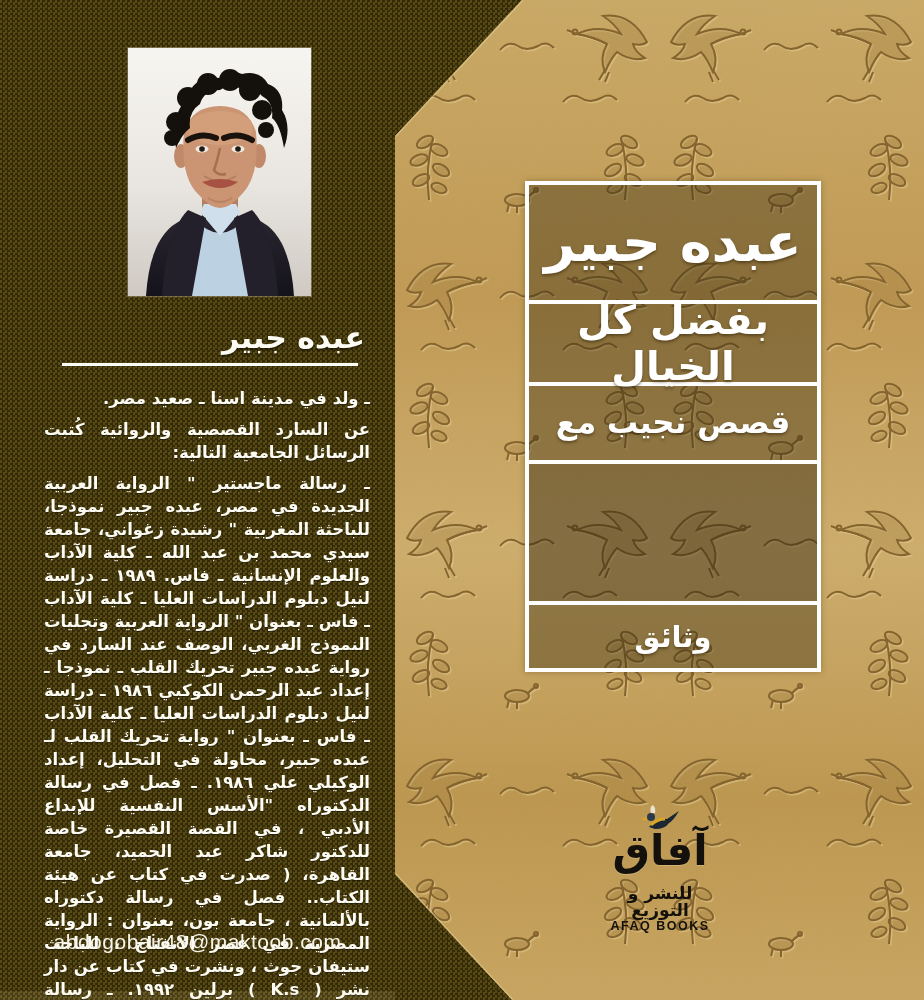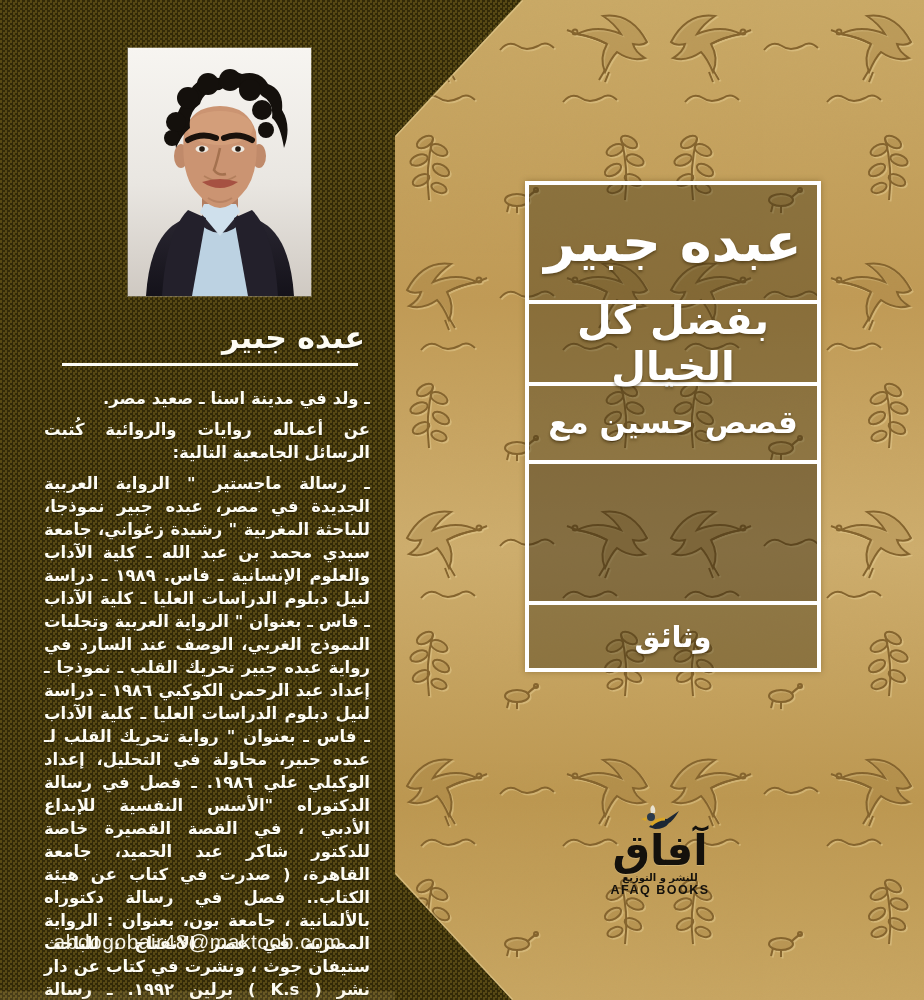--- a/index.html
+++ b/index.html
@@ -45,21 +45,21 @@
   .sec-title{height:78px;font-size:40px;font-weight:bold;}
   .sec-subtitle{height:74px;font-size:31px;font-weight:bold;line-height:1.22;flex-direction:column;}
   .sec-ornament{height:137px;background:rgba(48,38,16,0.46);}
   .sec-genre{flex:1;font-size:29px;font-weight:bold;text-align:right;}
   
   .publisher-logo{position:absolute;left:203px;top:805px;width:124px;text-align:center;
     color:#14110c;line-height:1;}
   .logo-bird{display:block;margin:0 auto -6px auto;}
   .logo-ar{font-size:42px;font-weight:bold;direction:rtl;line-height:0.95;
     text-shadow:0 1px 0 rgba(255,240,200,0.25);}
-  .logo-sub-ar{font-size:10px;font-weight:bold;direction:rtl;margin-top:2px;}
+  .logo-sub-ar{font-size:17px;font-weight:bold;direction:rtl;margin-top:14px;}
   .logo-sub-en{font-family:"Liberation Sans",sans-serif;font-size:12.5px;font-weight:bold;
     letter-spacing:1.5px;margin-top:1px;}
 </style>
 </head>
 <body>
 
 <div class="cover">
 
   <div class="back-panel">
 
@@ -108,21 +108,21 @@
         <path d="M74 134 q18-6 36 0 q-18 12-36 0z" fill="#a65142"></path>
         <path d="M80 150 q12 8 24 0" stroke="#b07c5c" stroke-width="2" fill="none" opacity="0.7"></path>
       </svg>
     </div>
 
     <div class="back-author">عبده جبير</div>
     <div class="back-divider"></div>
 
     <div class="bio">
       <p>ـ ولد في مدينة اسنا ـ صعيد مصر.</p>
-      <p>عن أعماله روايات والروائية كُتبت الرسائل الجامعية التالية:</p>
+      <p>عن السارد القصصية والروائية كُتبت الرسائل الجامعية التالية:</p>
       <p>ـ رسالة ماجستير " الرواية العربية الجديدة في مصر، عبده جبير نموذجا، للباحثة المغربية " رشيدة زغواني، جامعة سيدي محمد بن عبد الله ـ كلية الآداب والعلوم الإنسانية ـ فاس. ١٩٨٩ ـ دراسة لنيل دبلوم الدراسات العليا ـ كلية الآداب ـ فاس ـ بعنوان " الرواية العربية وتجليات النموذج الغربي، الوصف عند السارد في رواية عبده جبير تحريك القلب ـ نموذجا ـ إعداد عبد الرحمن الكوكبي ١٩٨٦ ـ دراسة لنيل دبلوم الدراسات العليا ـ كلية الآداب ـ فاس ـ بعنوان " رواية تحريك القلب لـ عبده جبير، محاولة في التحليل، إعداد الوكيلي علي ١٩٨٦. ـ فصل في رسالة الدكتوراه "الأسس النفسية للإبداع الأدبي ، في القصة القصيرة خاصة للدكتور شاكر عبد الحميد، جامعة القاهرة، ( صدرت في كتاب عن هيئة الكتاب.. فصل في رسالة دكتوراه بالألمانية ، جامعة بون، بعنوان : الرواية المصرية في عصر الانفتاح ، للباحث ستيفان جوث ، ونشرت في كتاب عن دار نشر ( K.s ) برلين ١٩٩٢. ـ رسالة دكتوراه، جامعة المنيا، كلية الآداب، بعنوان: الفن والأيديولوجيا في روايات عبده جبير، للباحثة عالية مبارك حسين ٢٠٠٩.</p>
     </div>
 
     <div class="email">abdogobair48@maktoob.com</div>
     <div class="bottom-strip"></div>
   </div>
 
   <div class="front-panel">
 
     <svg class="pattern-bg" viewBox="0 0 529 1000" preserveAspectRatio="none">
@@ -189,21 +189,21 @@
       <rect width="529" height="1000" filter="url(#grain)" opacity="0.5"></rect>
       <path d="M127 0 L0 136 M0 874 L117 1000" stroke="#e8d49c" stroke-width="3" opacity="0.5"></path>
     </svg>
 
     <div class="title-box">
       <div class="box-section sec-author">عبده جبير</div>
       <div class="box-divider"></div>
       <div class="box-section sec-title">بفضل كل الخيال</div>
       <div class="box-divider"></div>
       <div class="box-section sec-subtitle">
-        <span>قصص حسين مع</span>
+        <span>قصص نجيب مع</span>
       </div>
       <div class="box-divider"></div>
       <div class="box-section sec-ornament"></div>
       <div class="box-divider"></div>
       <div class="box-section sec-genre">وثائق</div>
     </div>
 
     <div class="publisher-logo">
       <svg class="logo-bird" width="42" height="32" viewBox="0 0 42 32">
         <path d="M10 22 q8 -10 18 -8 l12 -8 q-6 10 -10 12 q-4 6 -14 6 z" fill="#1c2734"></path>

